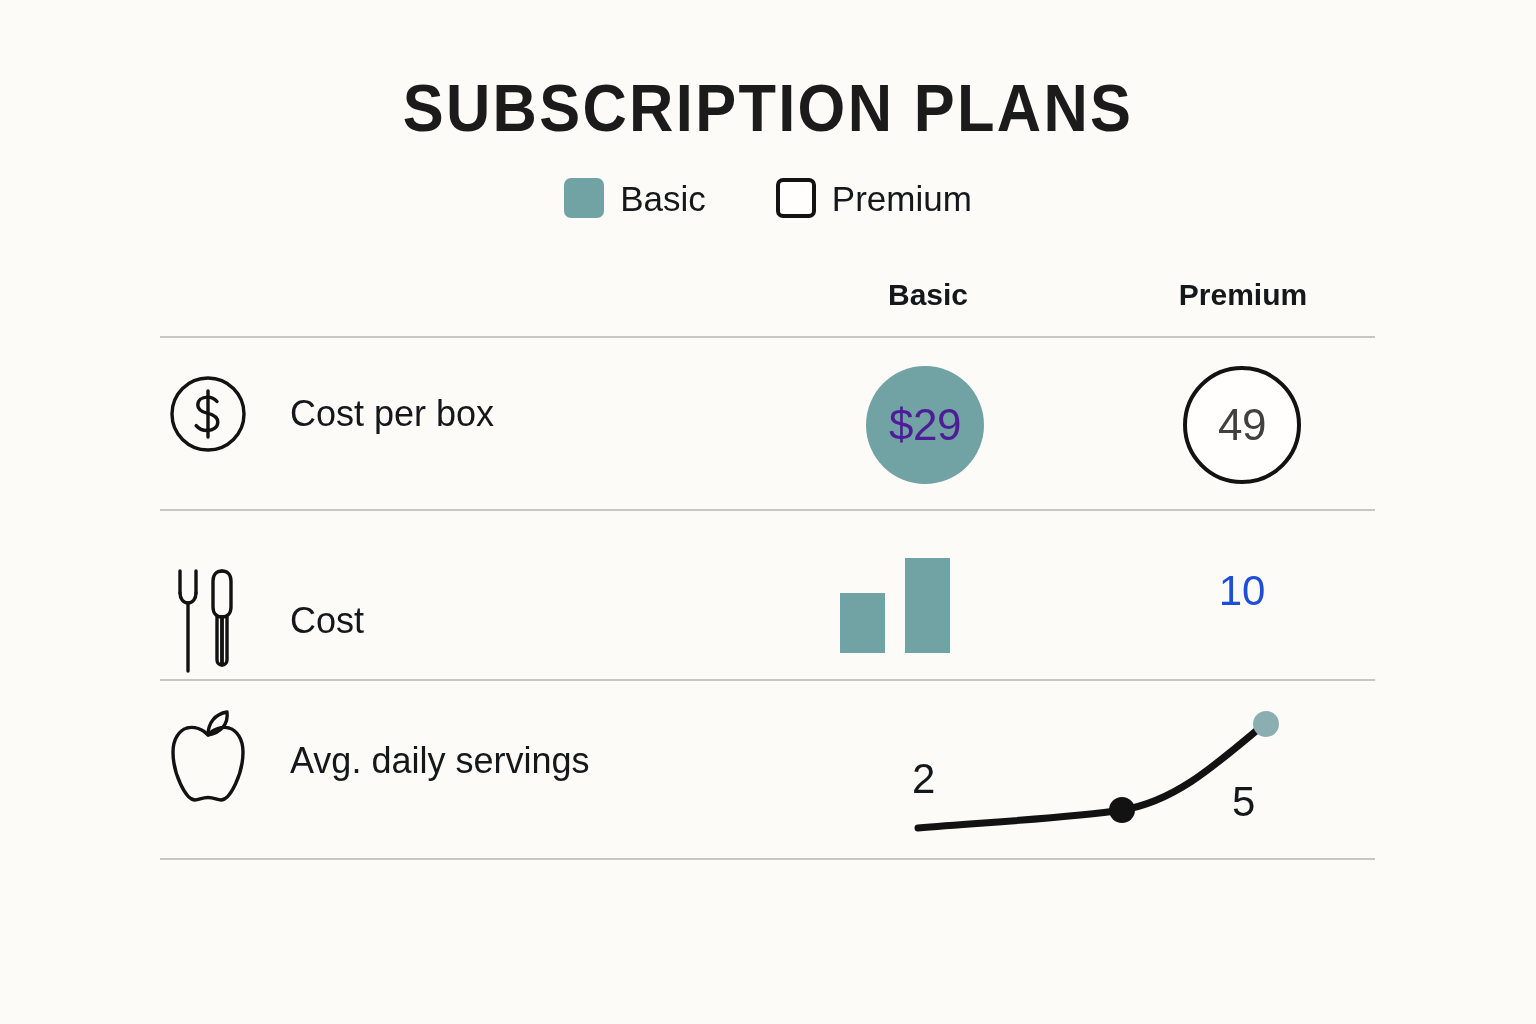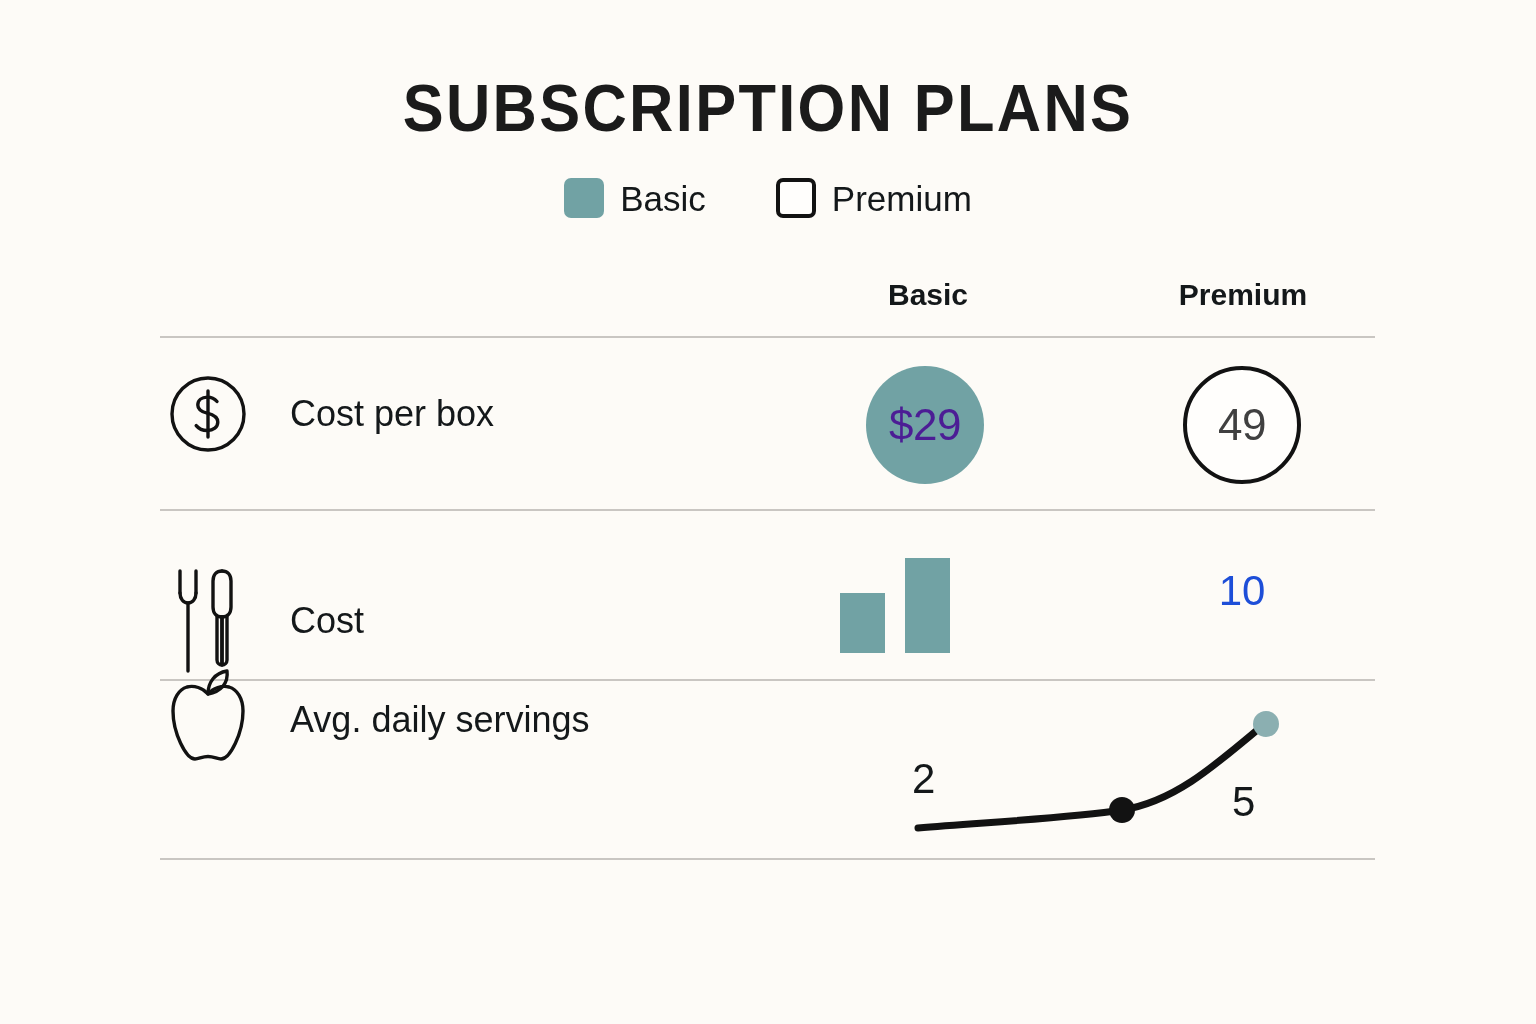--- a/index.html
+++ b/index.html
@@ -184,21 +184,21 @@
     position: absolute;
     left: 1023px;
     top: 567px;
     width: 118px;
     text-align: center;
     font-size: 42px;
     color: #1d4ed8;
   }
 
   
-  .row-servings .row-label-group { top: 664px; }
+  .row-servings .row-label-group { top: 705px; }
 
   .sparkline {
     position: absolute;
     left: 750px;
     top: 700px;
   }
   .spark-label {
     position: absolute;
     font-size: 42px;
     color: #14181a;

